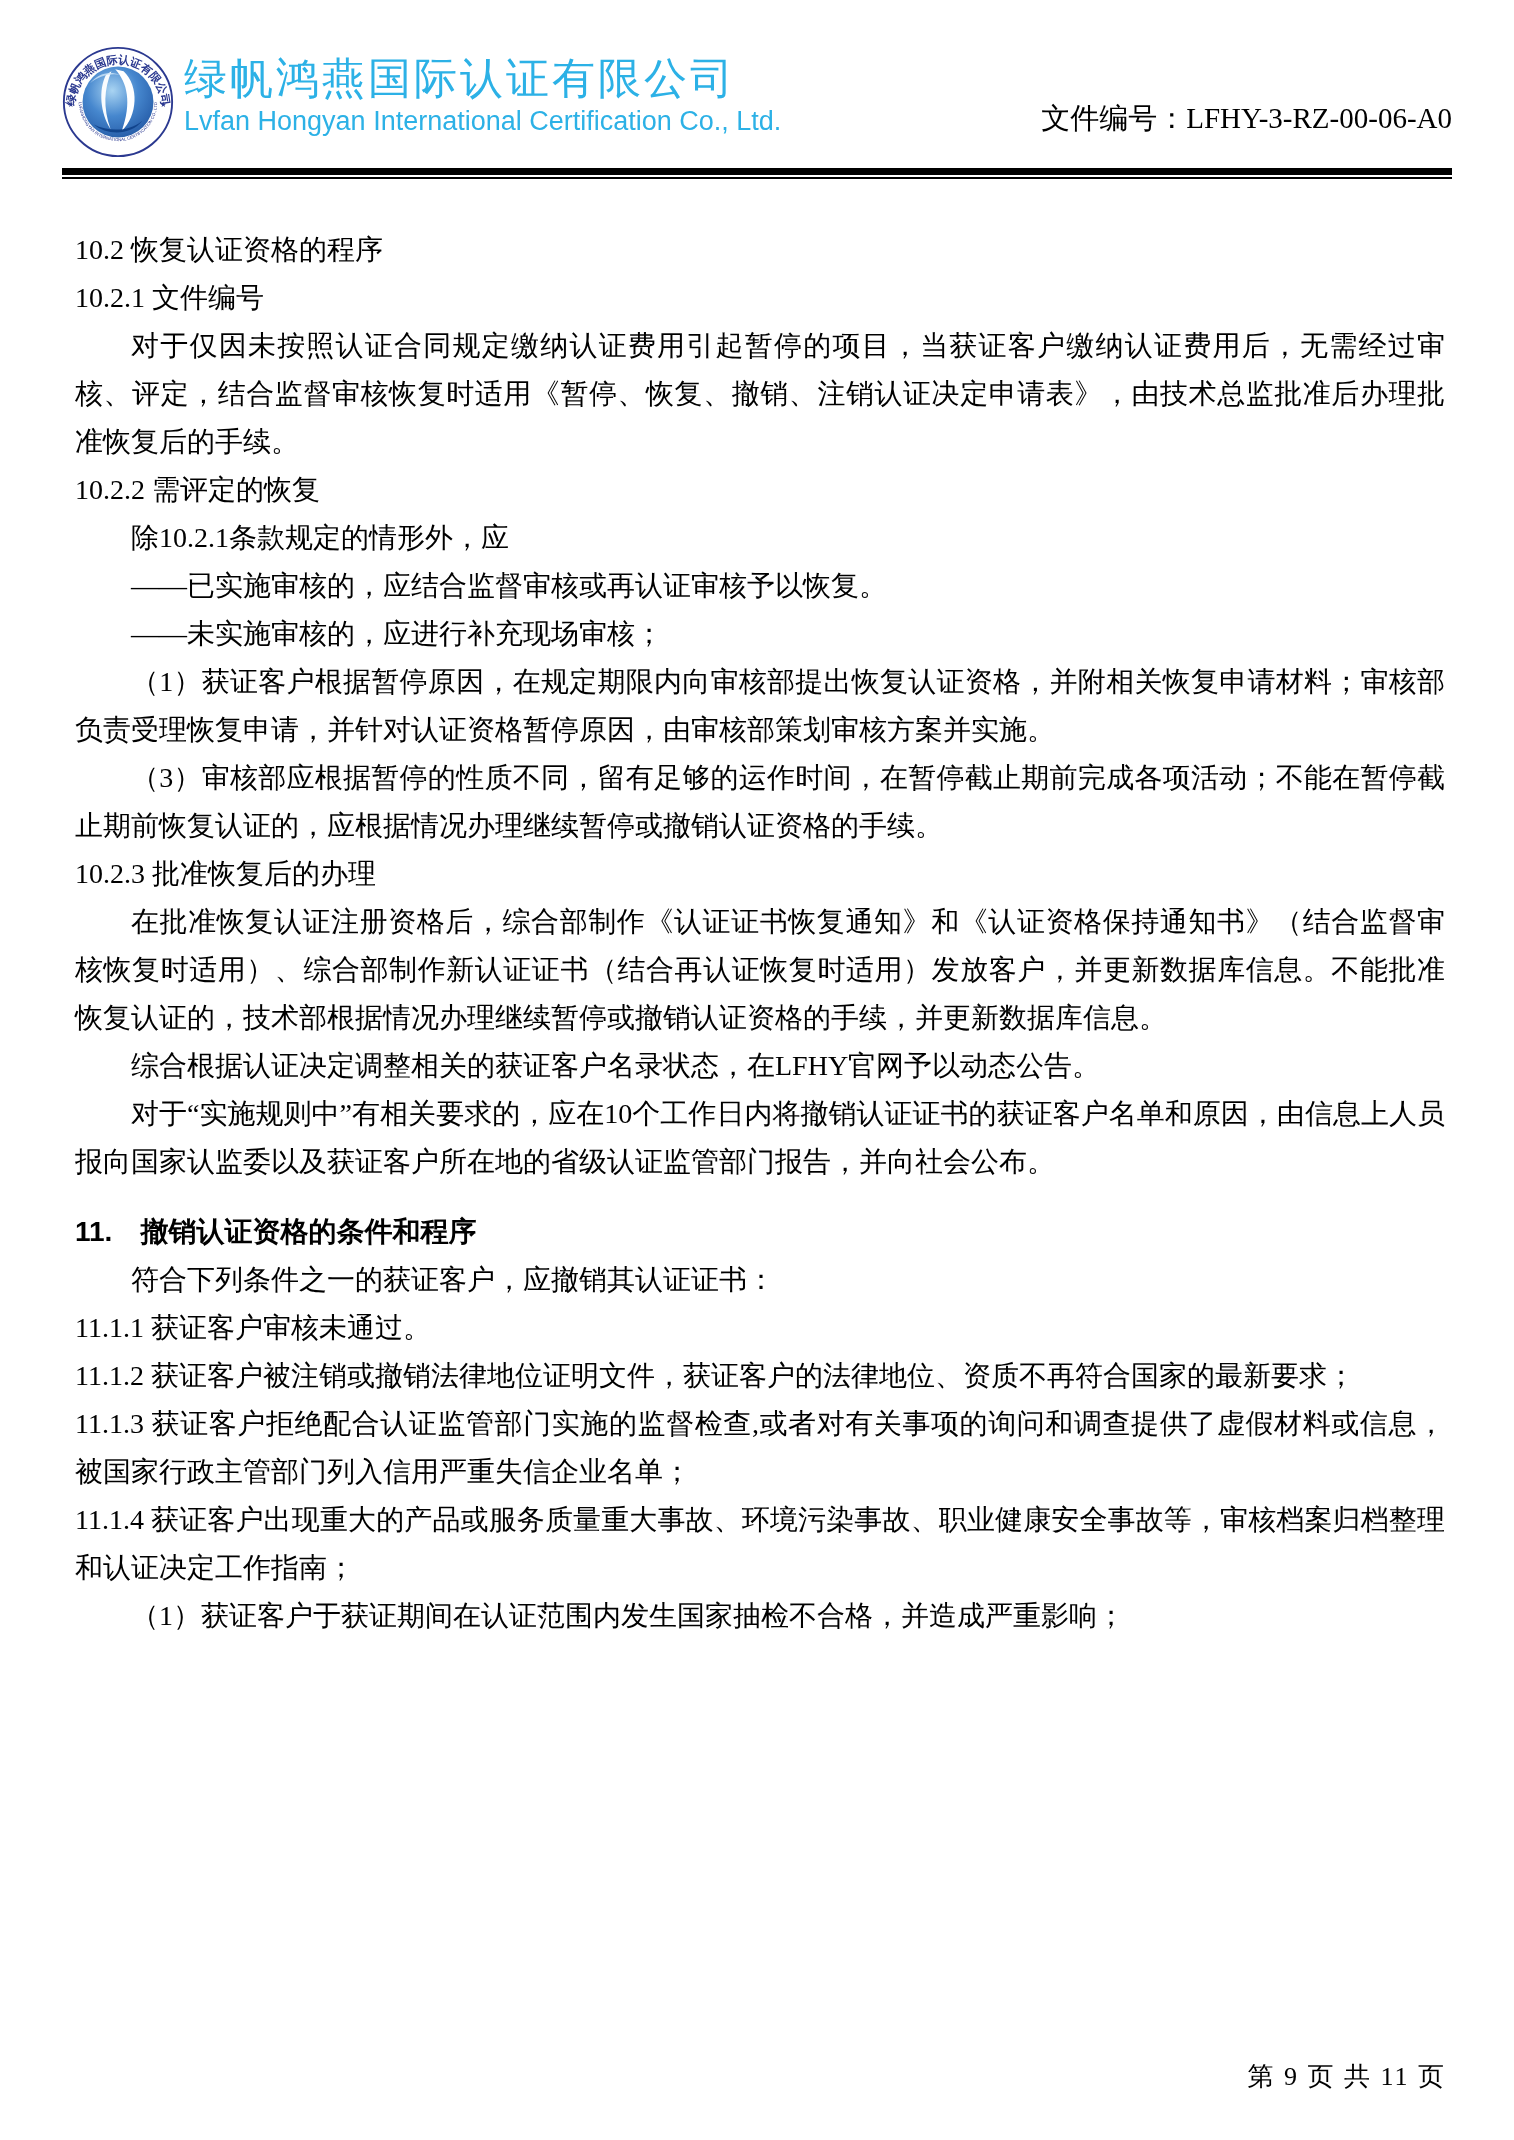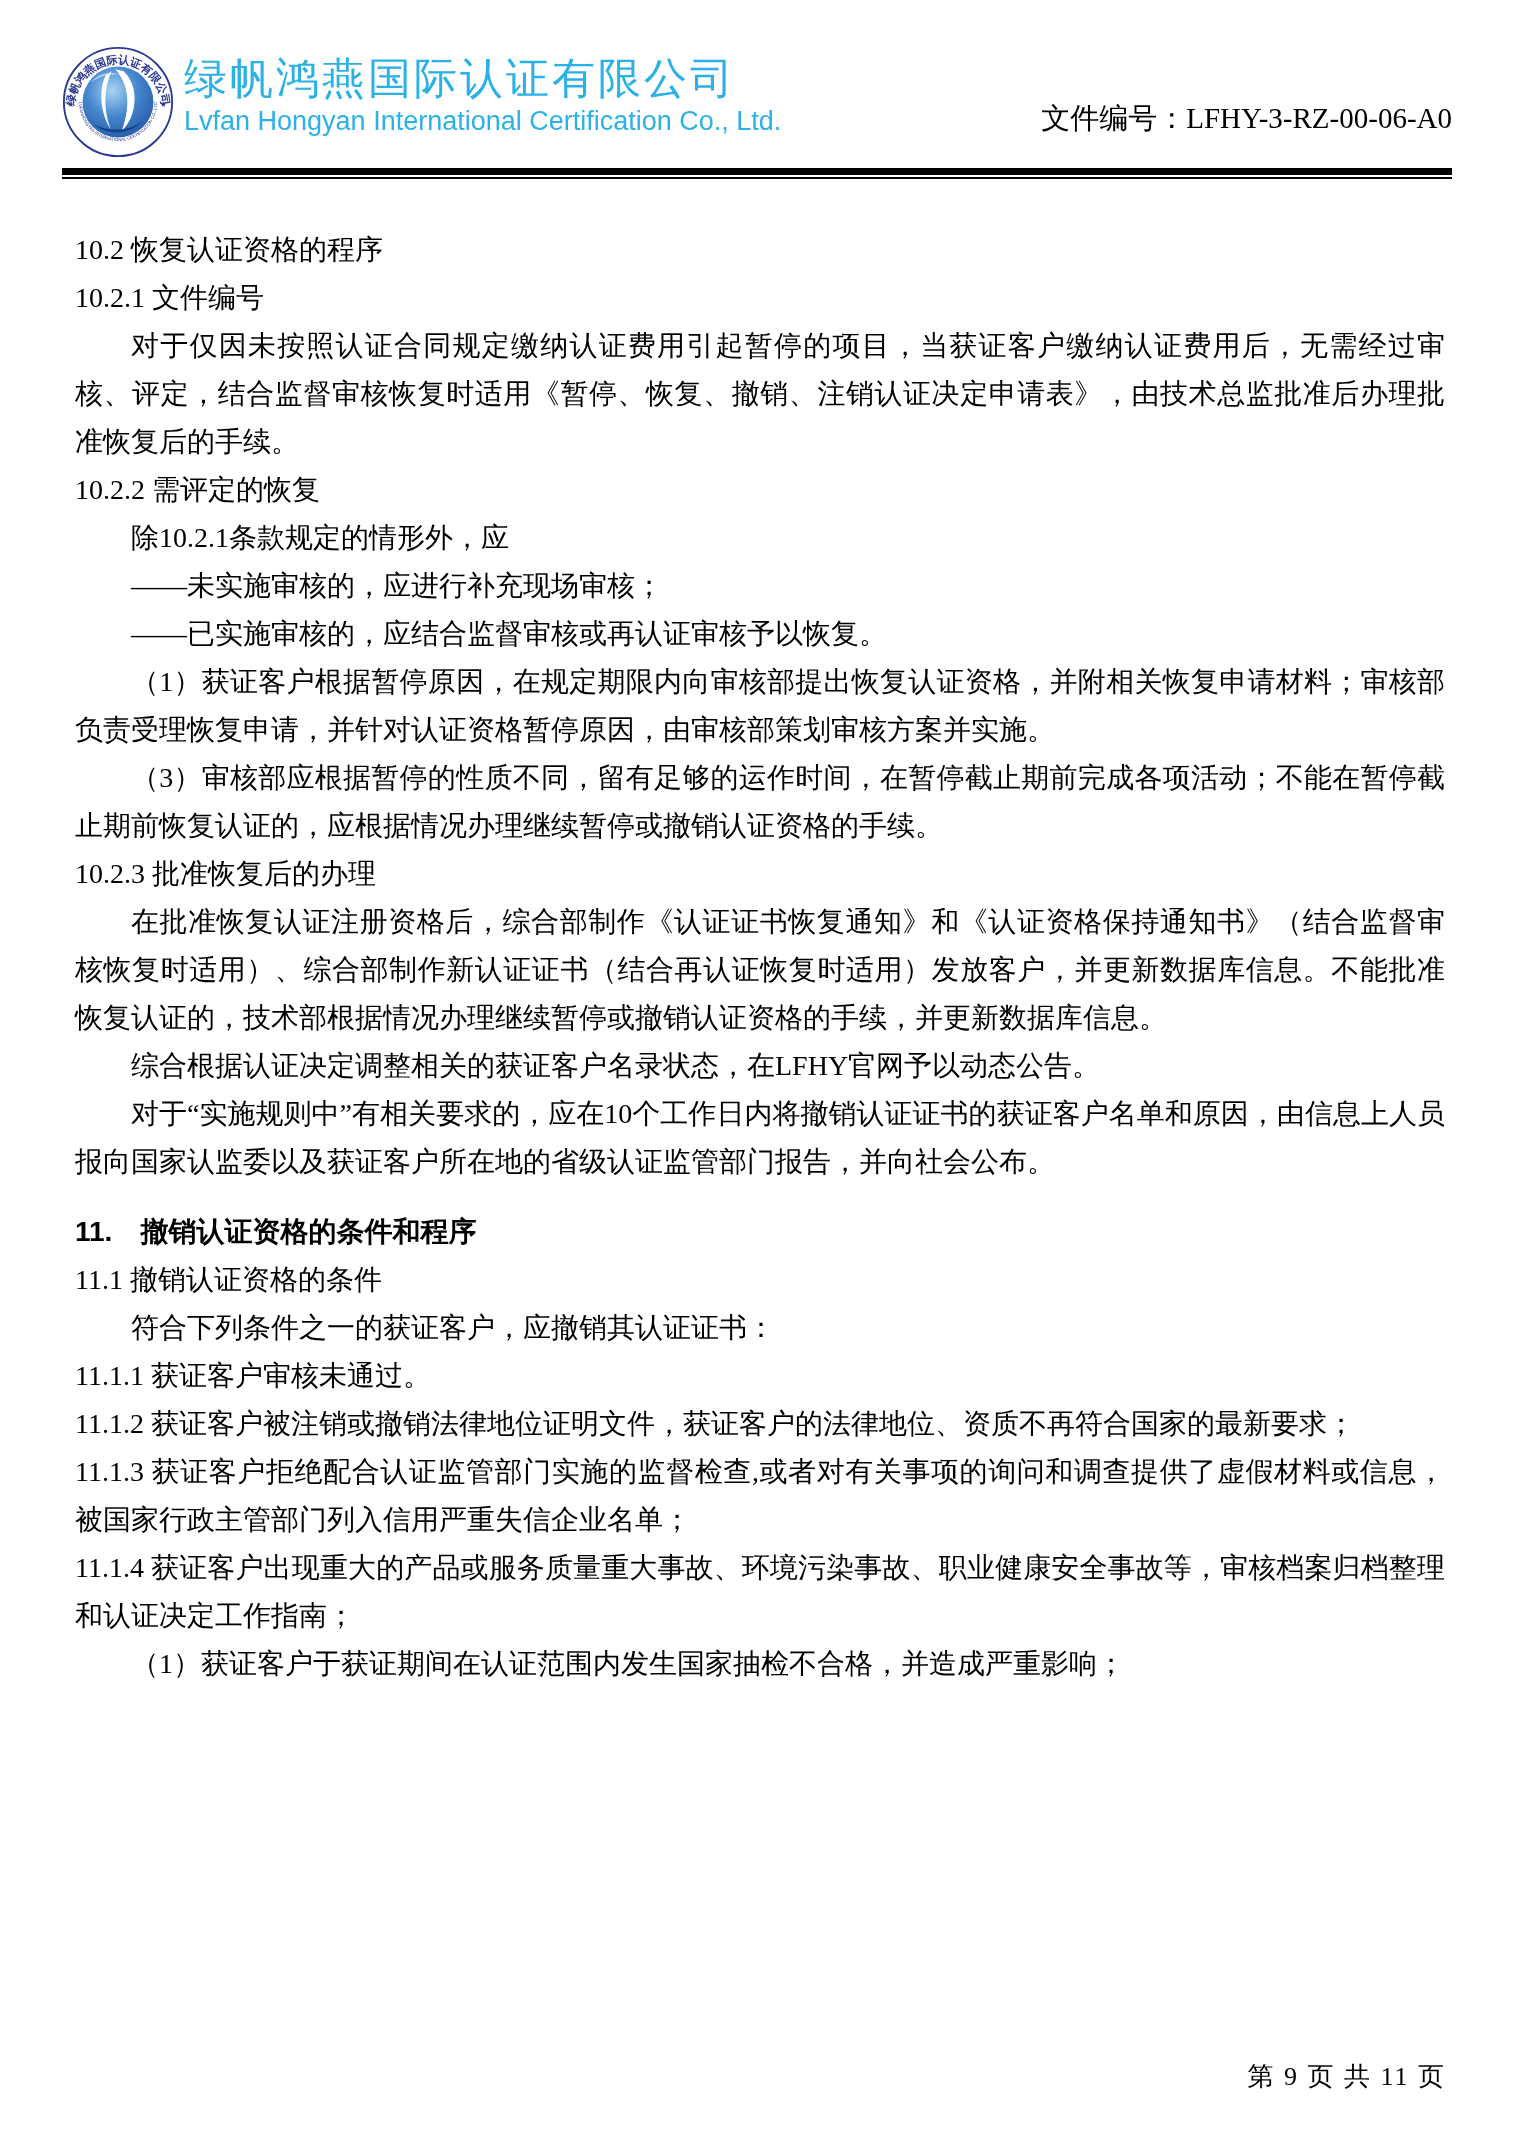--- a/index.html
+++ b/index.html
@@ -100,30 +100,29 @@
     <div class="rule-thick"></div>
     <div class="rule-thin"></div>
   </div>
 
   <div class="content">
     <p>10.2 恢复认证资格的程序</p>
     <p>10.2.1 文件编号</p>
     <p class="ind">对于仅因未按照认证合同规定缴纳认证费用引起暂停的项目，当获证客户缴纳认证费用后，无需经过审核、评定，结合监督审核恢复时适用《暂停、恢复、撤销、注销认证决定申请表》，由技术总监批准后办理批准恢复后的手续。</p>
     <p>10.2.2 需评定的恢复</p>
     <p class="ind">除10.2.1条款规定的情形外，应</p>
+    <p class="ind">——已实施审核的，应结合监督审核或再认证审核予以恢复。</p>
     <p class="ind">——未实施审核的，应进行补充现场审核；</p>
-    <p class="ind">——已实施审核的，应结合监督审核或再认证审核予以恢复。</p>
     <p class="ind">（1）获证客户根据暂停原因，在规定期限内向审核部提出恢复认证资格，并附相关恢复申请材料；审核部负责受理恢复申请，并针对认证资格暂停原因，由审核部策划审核方案并实施。</p>
     <p class="ind">（3）审核部应根据暂停的性质不同，留有足够的运作时间，在暂停截止期前完成各项活动；不能在暂停截止期前恢复认证的，应根据情况办理继续暂停或撤销认证资格的手续。</p>
     <p>10.2.3 批准恢复后的办理</p>
     <p class="ind">在批准恢复认证注册资格后，综合部制作《认证证书恢复通知》和《认证资格保持通知书》（结合监督审核恢复时适用）、综合部制作新认证证书（结合再认证恢复时适用）发放客户，并更新数据库信息。不能批准恢复认证的，技术部根据情况办理继续暂停或撤销认证资格的手续，并更新数据库信息。</p>
     <p class="ind">综合根据认证决定调整相关的获证客户名录状态，在LFHY官网予以动态公告。</p>
     <p class="ind">对于“实施规则中”有相关要求的，应在10个工作日内将撤销认证证书的获证客户名单和原因，由信息上人员报向国家认监委以及获证客户所在地的省级认证监管部门报告，并向社会公布。</p>
     <p class="bold-heading">11.　撤销认证资格的条件和程序</p>
-    <p>11.1 撤销认证资格的条件</p>
     <p class="ind">符合下列条件之一的获证客户，应撤销其认证证书：</p>
     <p>11.1.1 获证客户审核未通过。</p>
     <p>11.1.2 获证客户被注销或撤销法律地位证明文件，获证客户的法律地位、资质不再符合国家的最新要求；</p>
     <p>11.1.3 获证客户拒绝配合认证监管部门实施的监督检查,或者对有关事项的询问和调查提供了虚假材料或信息，被国家行政主管部门列入信用严重失信企业名单；</p>
     <p>11.1.4 获证客户出现重大的产品或服务质量重大事故、环境污染事故、职业健康安全事故等，审核档案归档整理和认证决定工作指南；</p>
     <p class="ind">（1）获证客户于获证期间在认证范围内发生国家抽检不合格，并造成严重影响；</p>
   </div>
 
   <div class="footer">第 9 页 共 11 页</div>
 

